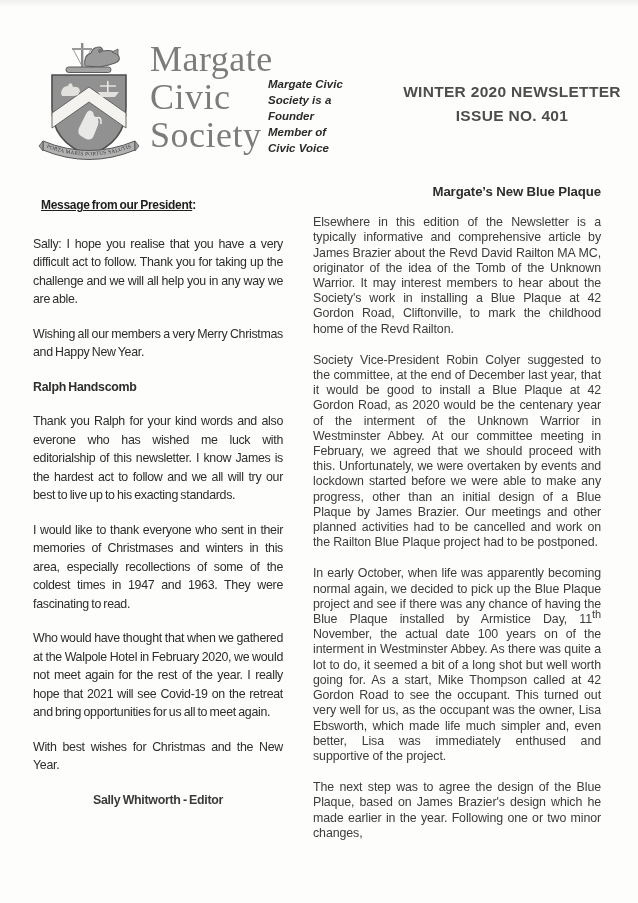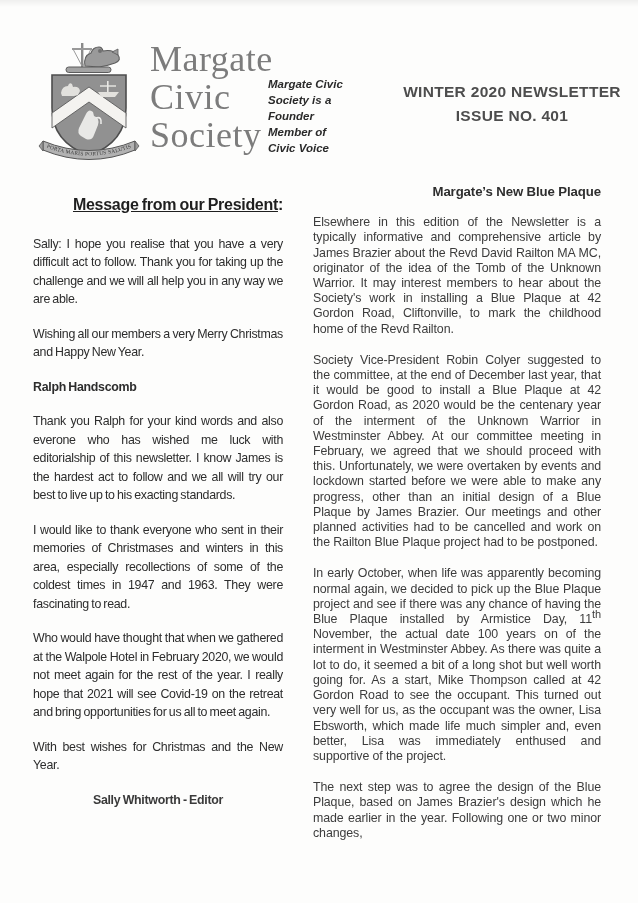--- a/index.html
+++ b/index.html
@@ -60,23 +60,23 @@
     left: 33px; top: 196px;
     width: 250px;
     font-size: 12.4px;
     line-height: 18.5px;
     letter-spacing: -0.3px;
     word-spacing: -0.8px;
     color: #2d2d2d;
   }
   .msg-heading {
     margin: 0 0 20px 0;
-    font-size: 16px;
+    font-size: 12px;
     font-weight: bold;
-    text-align: right;
+    text-align: left;
     color: #1f1f1f;
     padding-left: 8px;
   }
   .msg-heading .u { text-decoration: underline; }
   .sig { font-weight: bold; margin: 2px 0 0 0; text-align: left; }
   .editor-start { margin-top: 34px; }
   .editor-sig {
     margin-top: 28px;
     font-weight: bold;
     color: #3a3a3a;

